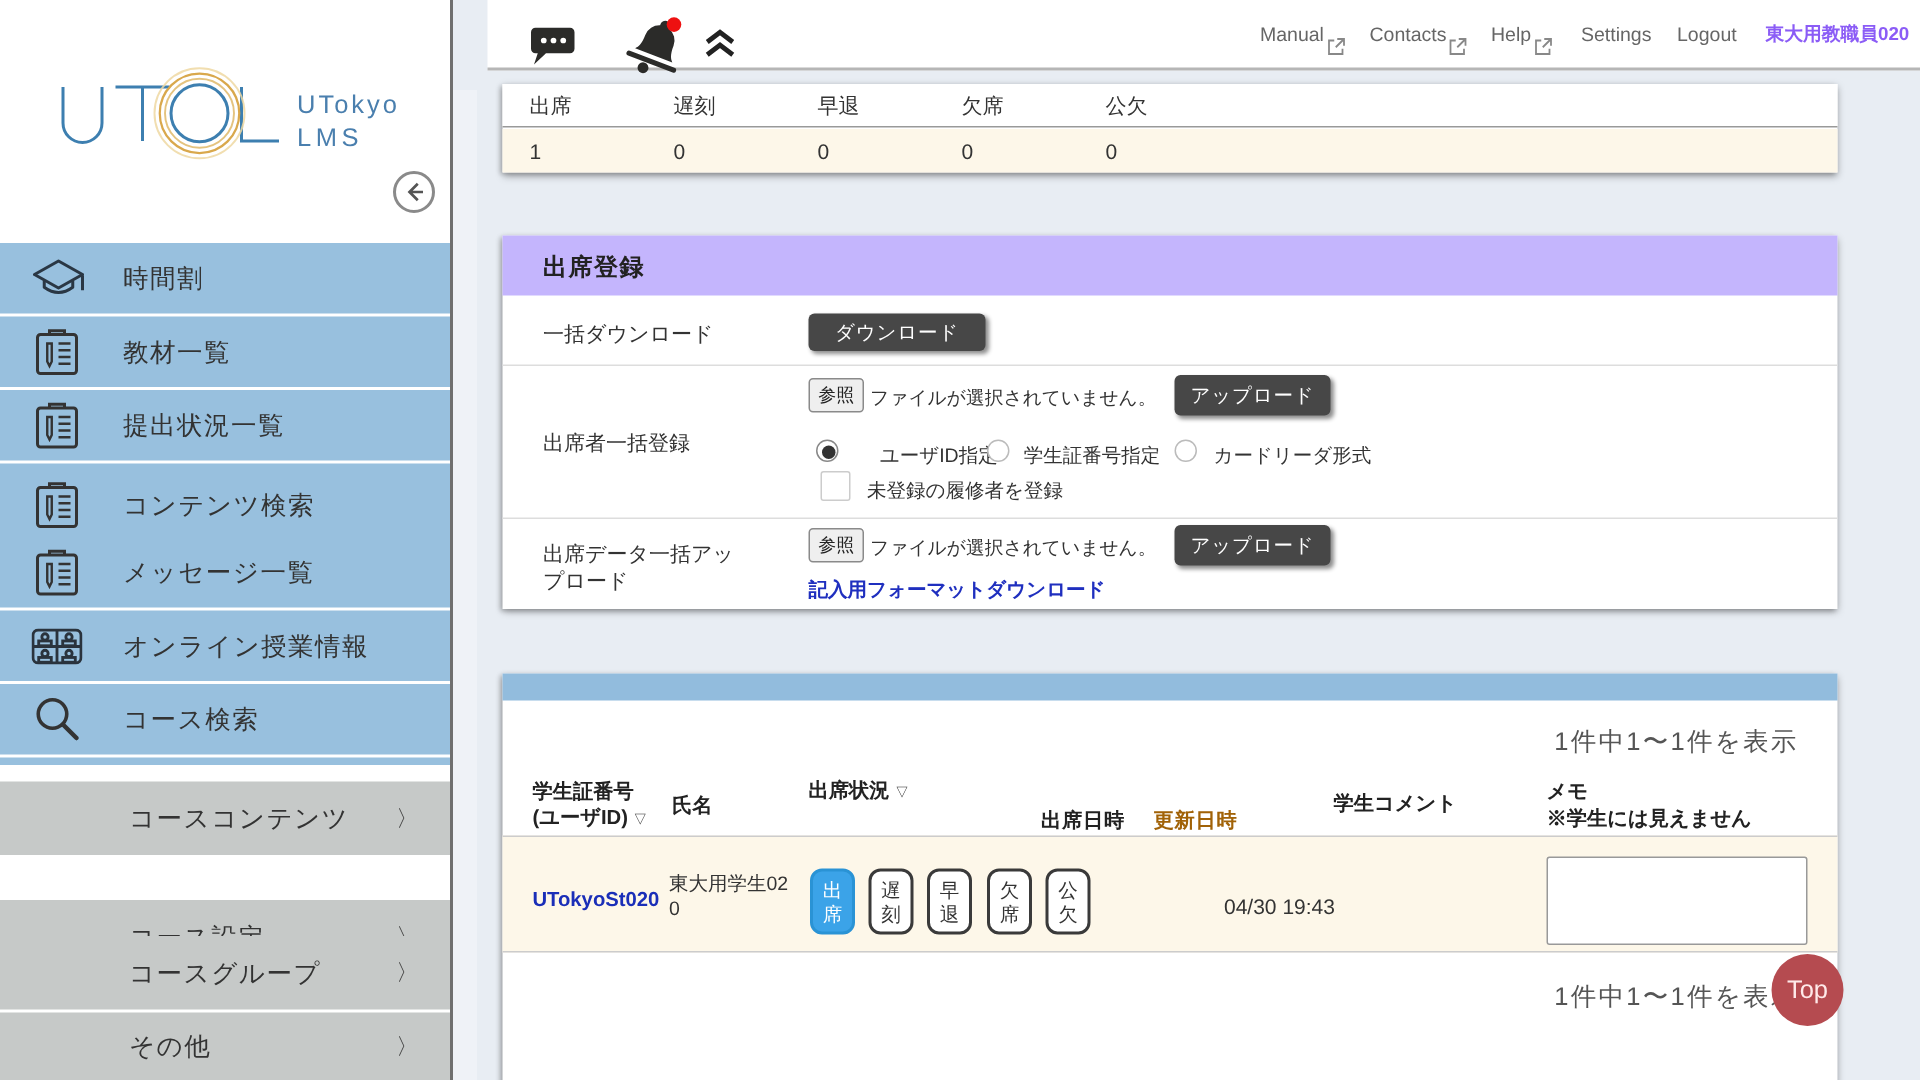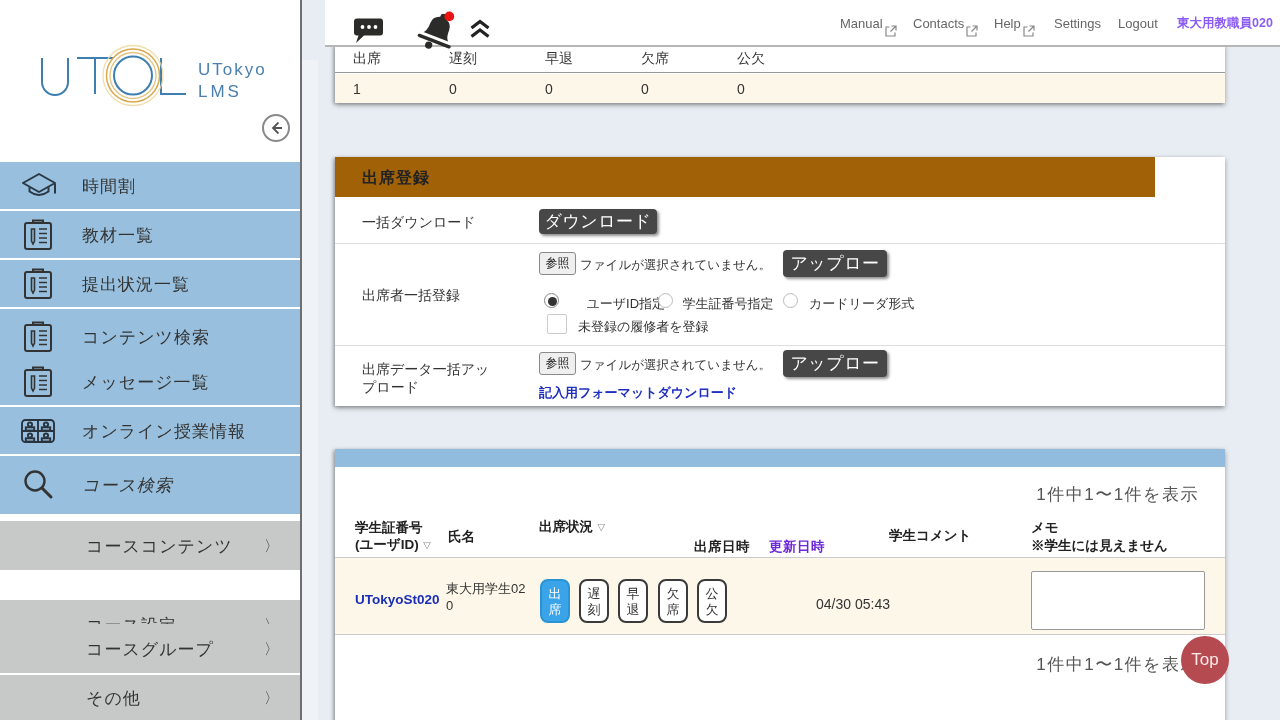--- a/index.html
+++ b/index.html
@@ -21,53 +21,53 @@
   .gmenu .ar { position:absolute; left:264px; top:50%; transform:translateY(-50%); font-size:15px; color:#444; }
 
   
   #topbar { left:302px; top:0; width:978px; height:47px; background:#fff; border-bottom:2px solid #b6b6b6;margin-left:23px; }
   .tlink { position:absolute; top:50%; transform:translateY(-50%); font-size:13px; color:#666; }
   #uname { position:absolute; top:50%; transform:translateY(-50%); left:852px; font-size:12.5px; font-weight:bold; color:#8b5cf6; }
 
   
   .card { background:#fff; box-shadow:0 2px 5px rgba(0,0,0,0.35), -2px 1px 3px rgba(0,0,0,0.18); }
   .cream { background:#fdf7e9; }
-  .darkbtn { position:absolute; background:#474747; color:#fff; border-radius:4px; text-align:center; box-shadow:2px 2px 3px rgba(0,0,0,0.45); font-size:17px; letter-spacing:0.5px; }
+  .darkbtn { position:absolute; background:#474747; color:#fff; border-radius:4px; text-align:center; box-shadow:2px 2px 3px rgba(0,0,0,0.45); font-size:13px; letter-spacing:0.5px; }
   .refbtn { position:absolute; background:#efefef; border:1px solid #8a8a8a; border-radius:3px; font-size:12px; text-align:center; color:#222; }
   .lbl { position:absolute; font-size:14px; color:#333; }
   .lbl13 { position:absolute; font-size:13px; color:#333; }
   .filetx { position:absolute; font-size:12.5px; color:#333; }
   .stbtn { width:30px; height:44px; background:#fff; border:2px solid #3a3a3a; border-radius:8px; font-size:13px; line-height:16px; text-align:center; padding-top:5px; color:#333; }
   .stbtn.on { background:#3ba3e8; border-color:#2a93d5; color:#fff; }
 </style>
 </head>
 <body>
 <div id="stage">
 
   <div class="abs" id="lstrip"></div>
 
-  <div class="abs card" style="left:335px; top:44px; width:890px; height:59px;">
+  <div class="abs card" style="left:335px; top:56px; width:890px; height:59px;">
     <div class="abs" style="left:0; top:0; width:890px; height:29px; background:#fff; border-bottom:1px solid #999;">
       <span class="abs" style="left:18px; top:6px; font-size:14px;">出席</span>
       <span class="abs" style="left:114px; top:6px; font-size:14px;">遅刻</span>
       <span class="abs" style="left:210px; top:6px; font-size:14px;">早退</span>
       <span class="abs" style="left:306px; top:6px; font-size:14px;">欠席</span>
       <span class="abs" style="left:402px; top:6px; font-size:14px;">公欠</span>
     </div>
     <div class="abs cream" style="left:0; top:30px; width:890px; height:29px;">
       <span class="abs" style="left:18px; top:7px; font-size:14px;">1</span>
       <span class="abs" style="left:114px; top:7px; font-size:14px;">0</span>
       <span class="abs" style="left:210px; top:7px; font-size:14px;">0</span>
       <span class="abs" style="left:306px; top:7px; font-size:14px;">0</span>
       <span class="abs" style="left:402px; top:7px; font-size:14px;">0</span>
     </div>
   </div>
 
   <div class="abs card" style="left:335px; top:157px; width:890px; height:249px;">
-    <div class="abs" style="left:0; top:0; width:820px; height:40px; background:#a16207;">
+    <div class="abs" style="left:0; top:0; width:890px; height:40px; background:#c4b5fd;">
       <span class="abs" style="left:27px; top:11px; font-size:16px; font-weight:bold; color:#222; letter-spacing:1px;">出席登録</span>
     </div>
 
     <div class="lbl" style="left:27px; top:57px;">一括ダウンロード</div>
     <div class="darkbtn" style="left:204px; top:52px; width:118px; height:25px; line-height:25px;">ダウンロード</div>
     <div class="abs" style="left:0; top:86px; width:890px; height:1px; background:#ddd;"></div>
 
     <div class="lbl" style="left:27px; top:130px;">出席者一括登録</div>
     <div class="refbtn" style="left:204px; top:95px; width:37px; height:23px; line-height:21px;">参照</div>
     <div class="filetx" style="left:245px; top:100px;">ファイルが選択されていません。</div>
@@ -94,33 +94,33 @@
   </div>
 
   <div class="abs card" style="left:335px; top:449px; width:890px; height:276px;">
     <div class="abs" style="left:0; top:0; width:890px; height:18px; background:#92bcdd;"></div>
     <div class="abs" style="right:26px; top:34px; font-size:17px; letter-spacing:1.5px; color:#555;">1件中1〜1件を表示</div>
 
     <div class="abs" style="left:20px; top:70px; font-size:13.5px; font-weight:bold; line-height:17px; color:#222;">学生証番号<br>(ユーザID) <span style="font-weight:normal; font-size:9px;">▽</span></div>
     <div class="abs" style="left:113px; top:79px; font-size:13.5px; font-weight:bold; color:#222;">氏名</div>
     <div class="abs" style="left:204px; top:69px; font-size:13.5px; font-weight:bold; color:#222;">出席状況 <span style="font-weight:normal; font-size:9px;">▽</span></div>
     <div class="abs" style="left:359px; top:89px; font-size:13.5px; font-weight:bold; letter-spacing:0.5px; color:#222;">出席日時</div>
-    <div class="abs" style="left:434px; top:89px; font-size:13.5px; font-weight:bold; letter-spacing:0.5px; color:#6d28d9;">更新日時</div>
+    <div class="abs" style="left:434px; top:89px; font-size:13.5px; font-weight:bold; letter-spacing:0.5px; color:#a16207;">更新日時</div>
     <div class="abs" style="left:554px; top:78px; font-size:13.5px; font-weight:bold; color:#222;">学生コメント</div>
     <div class="abs" style="left:696px; top:70px; font-size:13.5px; font-weight:bold; line-height:17.5px; color:#222;">メモ<br>※学生には見えません</div>
 
     <div class="abs cream" style="left:0; top:108px; width:890px; height:78px; border-top:1px solid #ccc; border-bottom:1px solid #ccc;">
       <div class="abs" style="left:20px; top:34px; font-size:13.5px; font-weight:bold; color:#1a2eb8;">UTokyoSt020</div>
       <div class="abs" style="left:111px; top:22px; width:84px; font-size:13px; line-height:17px; word-break:break-all;">東大用学生020</div>
       <div class="abs stbtn on" style="left:205px; top:21px;">出<br>席</div>
       <div class="abs stbtn" style="left:244px; top:21px;">遅<br>刻</div>
       <div class="abs stbtn" style="left:283px; top:21px;">早<br>退</div>
       <div class="abs stbtn" style="left:323px; top:21px;">欠<br>席</div>
       <div class="abs stbtn" style="left:362px; top:21px;">公<br>欠</div>
-      <div class="abs" style="left:481px; top:38px; font-size:14px;">04/30 05:43</div>
+      <div class="abs" style="left:481px; top:38px; font-size:14px;">04/30 19:43</div>
       <div class="abs" style="left:696px; top:13px; width:174px; height:59px; background:#fff; border:1px solid #999; border-radius:2px;"></div>
     </div>
     <div class="abs" style="right:26px; top:204px; font-size:17px; letter-spacing:1.5px; color:#555;">1件中1〜1件を表示</div>
   </div>
 
   <div class="abs" style="left:1181px; top:636px; width:48px; height:48px; border-radius:50%; background:#b54b50; color:#ffe9e9; font-size:17px; display:flex; align-items:center; justify-content:center;">Top</div>
 
   <div class="abs" id="sidebar">
 
     <svg class="abs" style="left:38px; top:44px;" width="234" height="64" viewBox="0 0 234 64">
@@ -221,21 +221,21 @@
               <rect x="20.8" y="8.3" width="8.4" height="3.2"></rect>
               <circle cx="9" cy="16.6" r="2.1"></circle>
               <rect x="4.8" y="19.3" width="8.4" height="3.2"></rect>
               <circle cx="25" cy="16.6" r="2.1"></circle>
               <rect x="20.8" y="19.3" width="8.4" height="3.2"></rect>
             </g>
           </svg>
     </span>
         <span class="tx">オンライン授業情報</span>
       </div>
-    <div class="abs bmenu" style="top:456px; height:58px;font-style:italic;">
+    <div class="abs bmenu" style="top:456px; height:47px;">
         <span class="ic">
       <svg width="34" height="34" viewBox="0 0 34 34">
             <circle cx="14" cy="13" r="9.5" fill="none" stroke="#333" stroke-width="2.4"></circle>
             <path d="M21 20 L30 29" stroke="#333" stroke-width="3" stroke-linecap="round"></path>
           </svg>
     </span>
         <span class="tx">コース検索</span>
       </div>
     <div class="abs bmenu" style="top:505px; height:5px;"></div>
 

